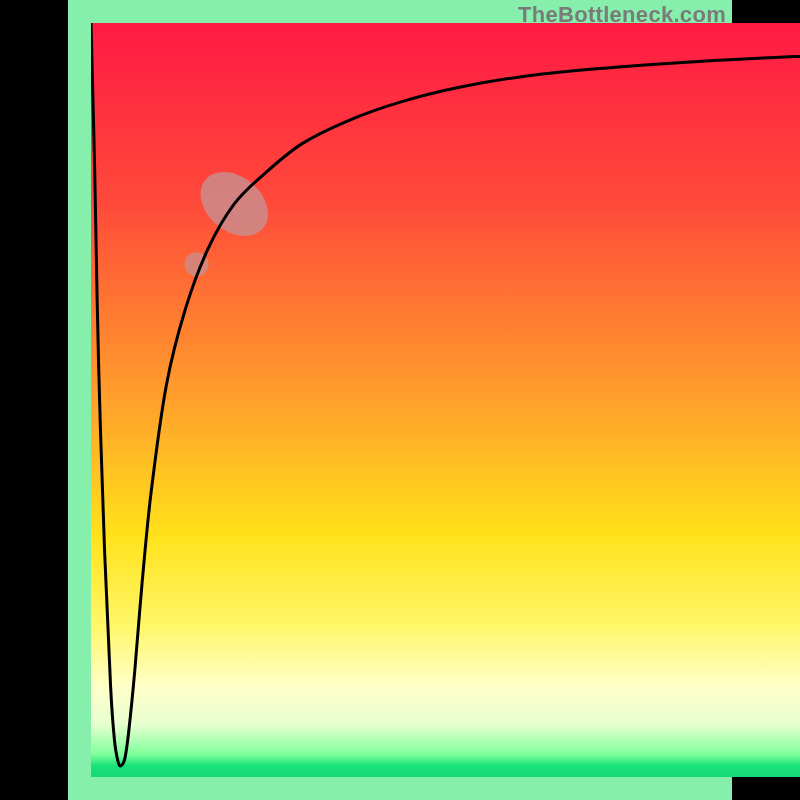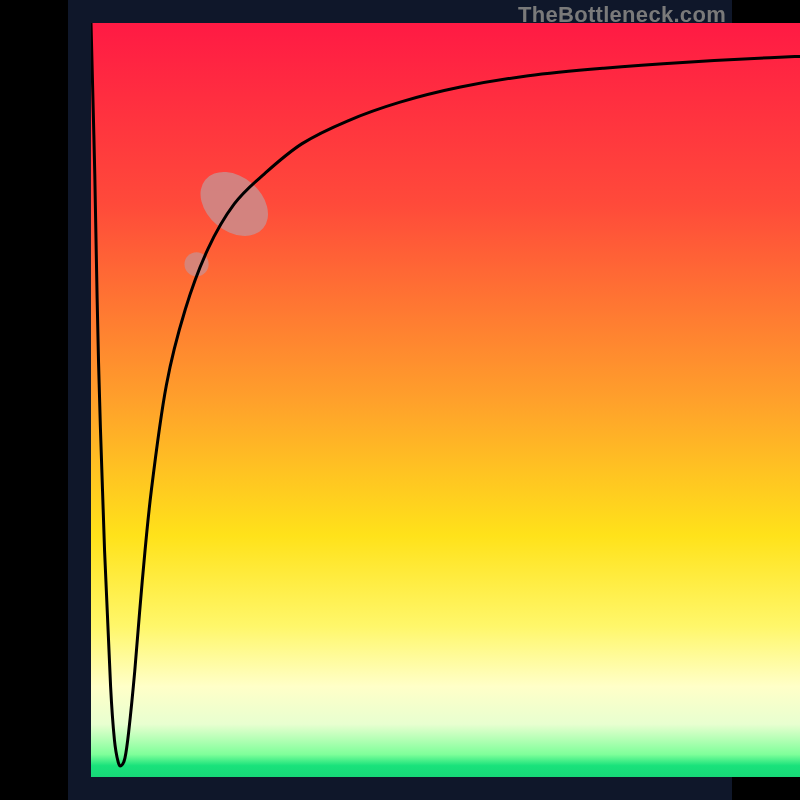--- a/index.html
+++ b/index.html
@@ -8,21 +8,21 @@
     background: #000;
     display: flex;
     justify-content: center;
     align-items: center;
     min-height: 100vh;
     font-family: Arial, Helvetica, sans-serif;
   }
   .canvas {
     width: 664px;
     height: 800px;
-    background: #0f172a;
+    background: #86efac;
     position: relative;
     text-align: right;
   }
   .watermark {
     position: absolute;
     top: 2px;
     right: 6px;
     font-size: 22px;
     font-weight: 600;
     color: #7a7a7a;

